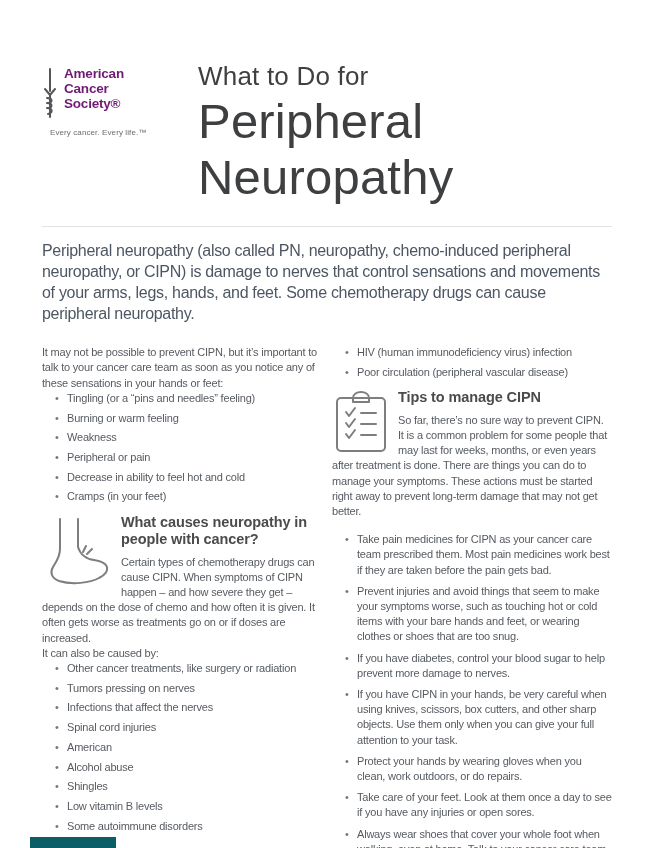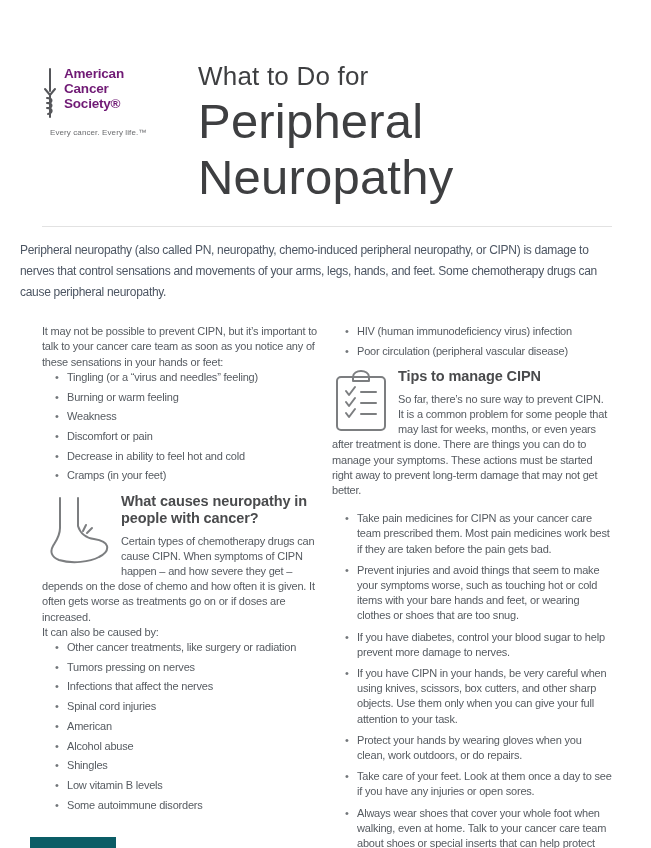--- a/index.html
+++ b/index.html
@@ -17,22 +17,22 @@
   .logo-row{display:flex;align-items:flex-start;}
   .logo-symbol{flex:0 0 22px;margin-top:1px;}
   .logo-text{font-weight:bold;font-size:13.5px;line-height:15px;letter-spacing:-0.2px;color:#701a75;}
   .tagline{font-size:8px;color:#6a6b6e;margin-top:9px;letter-spacing:0.1px;padding-left:8px;}
   .title-block{margin-left:23px;margin-top:-4px;color:#3e3f41;}
   .title-top{font-size:26px;font-weight:500;letter-spacing:0.2px;line-height:1.1;}
   .title-main{font-size:49px;font-weight:500;letter-spacing:0.2px;line-height:1.15;margin-top:2px;}
   
   .rule{border:none;border-top:1px solid #e2e2e2;margin:21px 39px 0 42px;}
   .intro{
-    margin:13px 39px 0 20px;
-    font-size:12px;letter-spacing:-0.3px;line-height:21px;
+    margin:13px 39px 0 42px;
+    font-size:16px;letter-spacing:-0.3px;line-height:21px;
     color:#4d5663;
   }
   
   .columns{display:flex;gap:12px;margin:21px 39px 0 42px;}
   .col{font-size:11px;letter-spacing:-0.2px;line-height:15.2px;color:#565b61;}
   .col-left{width:278px;flex:0 0 278px;}
   .col-right{width:280px;flex:0 0 280px;}
   .col p{margin:0;}
   .lead{margin:0 0 9px 0;}
   .also{margin:18px 0 9px 0;}
@@ -93,24 +93,24 @@
   <hr class="rule">
 
   <p class="intro">Peripheral neuropathy (also called PN, neuropathy, chemo-induced peripheral neuropathy, or CIPN) is damage to nerves that control sensations and movements of your arms, legs, hands, and feet. Some chemotherapy drugs can cause peripheral neuropathy.</p>
 
   <div class="columns">
 
     <div class="col col-left">
       <p class="lead">It may not be possible to prevent CIPN, but it’s important to talk to your cancer care team as soon as you notice any of these sensations in your hands or feet:</p>
       <ul class="blist">
 
-      <li>Tingling (or a “virus and needles” feeling)</li>
+      <li>Tingling (or a “pins and needles” feeling)</li>
           <li>Burning or warm feeling</li>
           <li>Weakness</li>
-          <li>Discomfort or pain</li>
+          <li>Peripheral or pain</li>
           <li>Decrease in ability to feel hot and cold</li>
           <li>Cramps (in your feet)</li>
         </ul>
 
       <div class="icon-section">
         <svg class="sec-icon foot-icon" viewBox="0 0 64 72">
           <path d="M14,3 L14,33 C14,41 10,46 7,51 C4,56 5,62 13,65 C26,69 44,67 53,62 C59,59 62,55 61,51 C60,47 54,45 48,44 C40,43 34,38 32,31 L32,3"></path>
           <polyline points="40,30 37,36"></polyline>
           <polyline points="46,33 41,38"></polyline>
         </svg>

